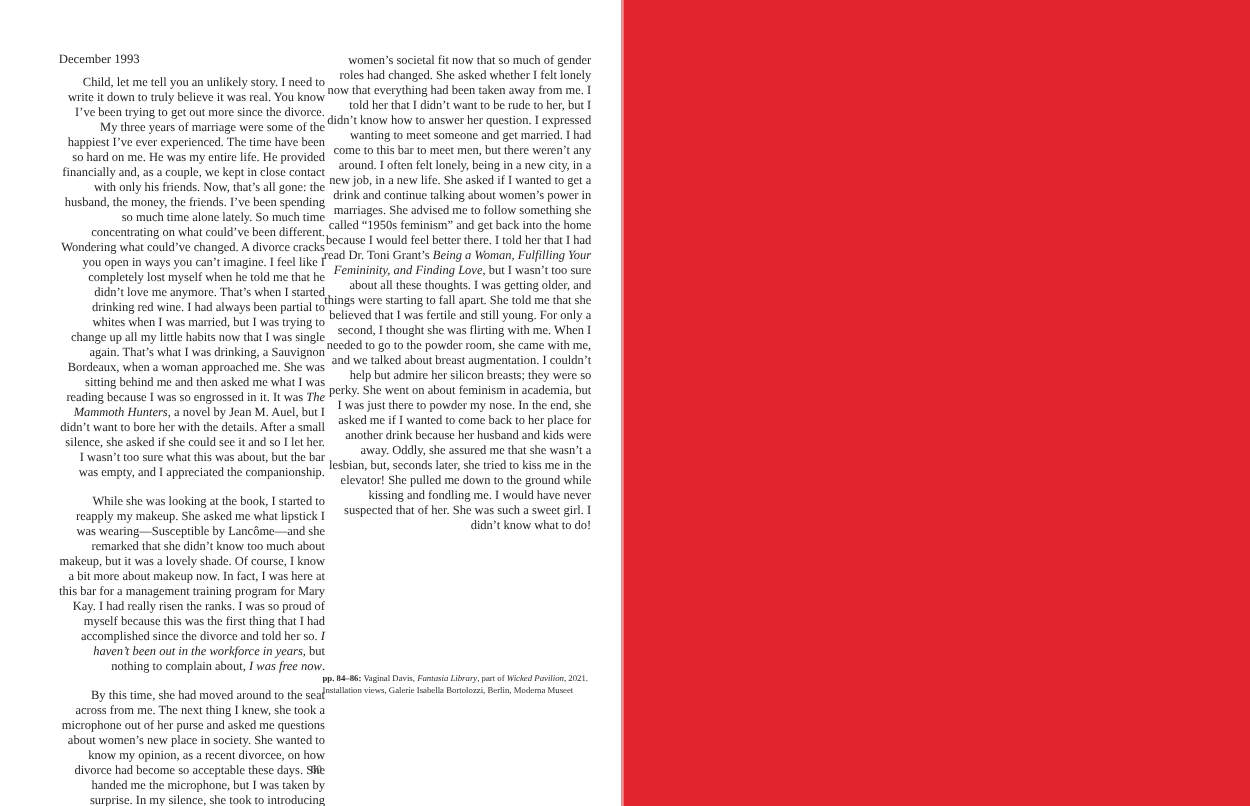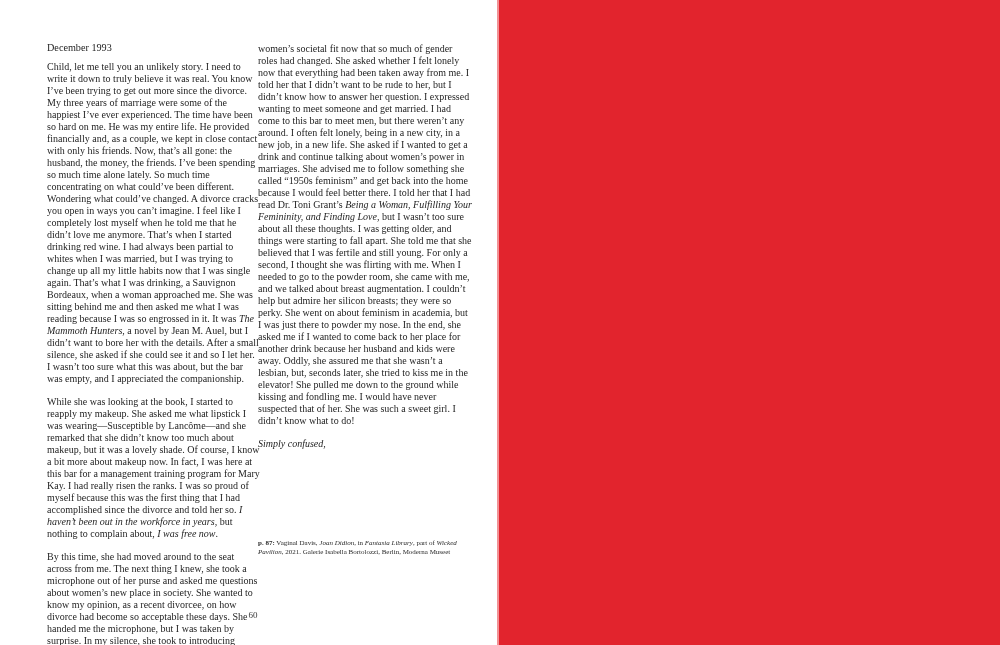--- a/index.html
+++ b/index.html
@@ -46,21 +46,21 @@
   }
   .date-line {
     font-size: 10.2px;
     line-height: 12px;
     margin: 0 0 7px 0;
   }
   p.body-par {
     margin: 0 0 11px 0;
     font-size: 10px;
     line-height: 12px;
-    text-align: left;
+    text-align: right;
   }
   p.body-par:last-child { margin-bottom: 0; }
   .signoff {
     font-style: italic;
     font-size: 10px;
     line-height: 12px;
   }
   .captions {
     position: absolute;
     left: 258px; top: 539px;
@@ -92,26 +92,25 @@
     <div class="col-left">
       <div class="date-line">December 1993</div>
       <p class="body-par"><span>Child, let me tell you an unlikely story. I need to write it down to truly believe it was real. You know I’ve been trying to get out more since the divorce. My three years of marriage were some of the happiest I’ve ever experienced. The time have been so hard on me. He was my entire life. He provided financially and, as a couple, we kept in close contact with only his friends. Now, that’s all gone: the husband, the money, the friends. I’ve been spending so much time alone lately. So much time concentrating on what could’ve been different. Wondering what could’ve changed. A divorce cracks you open in ways you can’t imagine. I feel like I completely lost myself when he told me that he didn’t love me anymore. That’s when I started drinking red wine. I had always been partial to whites when I was married, but I was trying to change up all my little habits now that I was single again. That’s what I was drinking, a Sauvignon Bordeaux, when a woman approached me. She was sitting behind me and then asked me what I was reading because I was so engrossed in it. It was </span><span class="it">The Mammoth Hunters</span><span>, a novel by Jean M. Auel, but I didn’t want to bore her with the details. After a small silence, she asked if she could see it and so I let her. I wasn’t too sure what this was about, but the bar was empty, and I appreciated the companionship.</span></p>
       <p class="body-par"><span>While she was looking at the book, I started to reapply my makeup. She asked me what lipstick I was wearing—Susceptible by Lancôme—and she remarked that she didn’t know too much about makeup, but it was a lovely shade. Of course, I know a bit more about makeup now. In fact, I was here at this bar for a management training program for Mary Kay. I had really risen the ranks. I was so proud of myself because this was the first thing that I had accomplished since the divorce and told her so. </span><span class="it">I haven’t been out in the workforce in years</span><span>, but nothing to complain about, </span><span class="it">I was free now</span><span>.</span></p>
       <p class="body-par"><span>By this time, she had moved around to the seat across from me. The next thing I knew, she took a microphone out of her purse and asked me questions about women’s new place in society. She wanted to know my opinion, as a recent divorcee, on how divorce had become so acceptable these days. She handed me the microphone, but I was taken by surprise. In my silence, she took to introducing herself, Dr. Gloria Taylor, a PhD from Sarah Lawrence who studied women’s roles in societies. She was interested in a postfeminist exposé of</span></p>
     </div>
 
     <div class="col-right">
       <p class="body-par"><span>women’s societal fit now that so much of gender roles had changed. She asked whether I felt lonely now that everything had been taken away from me. I told her that I didn’t want to be rude to her, but I didn’t know how to answer her question. I expressed wanting to meet someone and get married. I had come to this bar to meet men, but there weren’t any around. I often felt lonely, being in a new city, in a new job, in a new life. She asked if I wanted to get a drink and continue talking about women’s power in marriages. She advised me to follow something she called “1950s feminism” and get back into the home because I would feel better there. I told her that I had read Dr. Toni Grant’s </span><span class="it">Being a Woman, Fulfilling Your Femininity, and Finding Love</span><span>, but I wasn’t too sure about all these thoughts. I was getting older, and things were starting to fall apart. She told me that she believed that I was fertile and still young. For only a second, I thought she was flirting with me. When I needed to go to the powder room, she came with me, and we talked about breast augmentation. I couldn’t help but admire her silicon breasts; they were so perky. She went on about feminism in academia, but I was just there to powder my nose. In the end, she asked me if I wanted to come back to her place for another drink because her husband and kids were away. Oddly, she assured me that she wasn’t a lesbian, but, seconds later, she tried to kiss me in the elevator! She pulled me down to the ground while kissing and fondling me. I would have never suspected that of her. She was such a sweet girl. I didn’t know what to do!</span></p>
       <div class="signoff">
-        <div>Simply confused,</div>
       </div>
     </div>
 
     <div class="captions">
-      <p><span class="bd">p. 87:</span><span> Vaginal Davis, </span><span class="it">Joan Didion</span><span>, in </span><span class="it">Fantasia Library</span><span>, part of </span><span class="it">Wicked Pavilion</span><span>, 2021. Galerie Isabella Bortolozzi, Berlin, Moderna Museet</span></p>
+      <p><span class="bd">pp. 84–86:</span><span> Vaginal Davis, </span><span class="it">Fantasia Library</span><span>, part of </span><span class="it">Wicked Pavilion</span><span>, 2021. Installation views, Galerie Isabella Bortolozzi, Berlin, Moderna Museet</span></p>
     </div>
 
     <div class="page-number">60</div>
   </div>
 
   <div class="red-page" style="background-color: rgb(226, 36, 45);">
     <div class="red-edge"></div>
   </div>
 
 </div>

